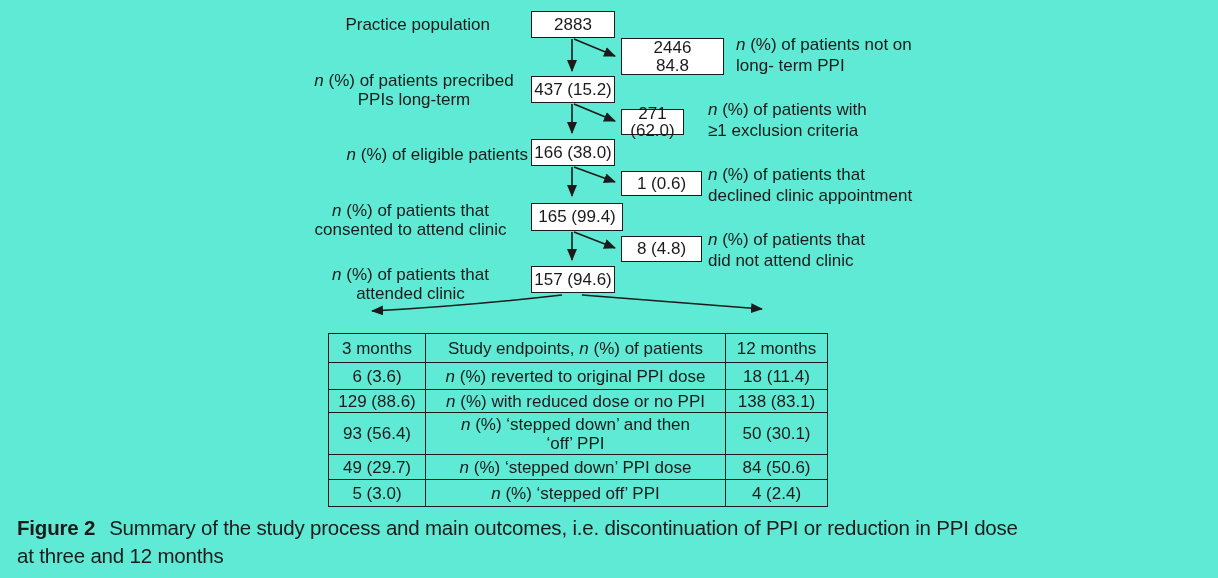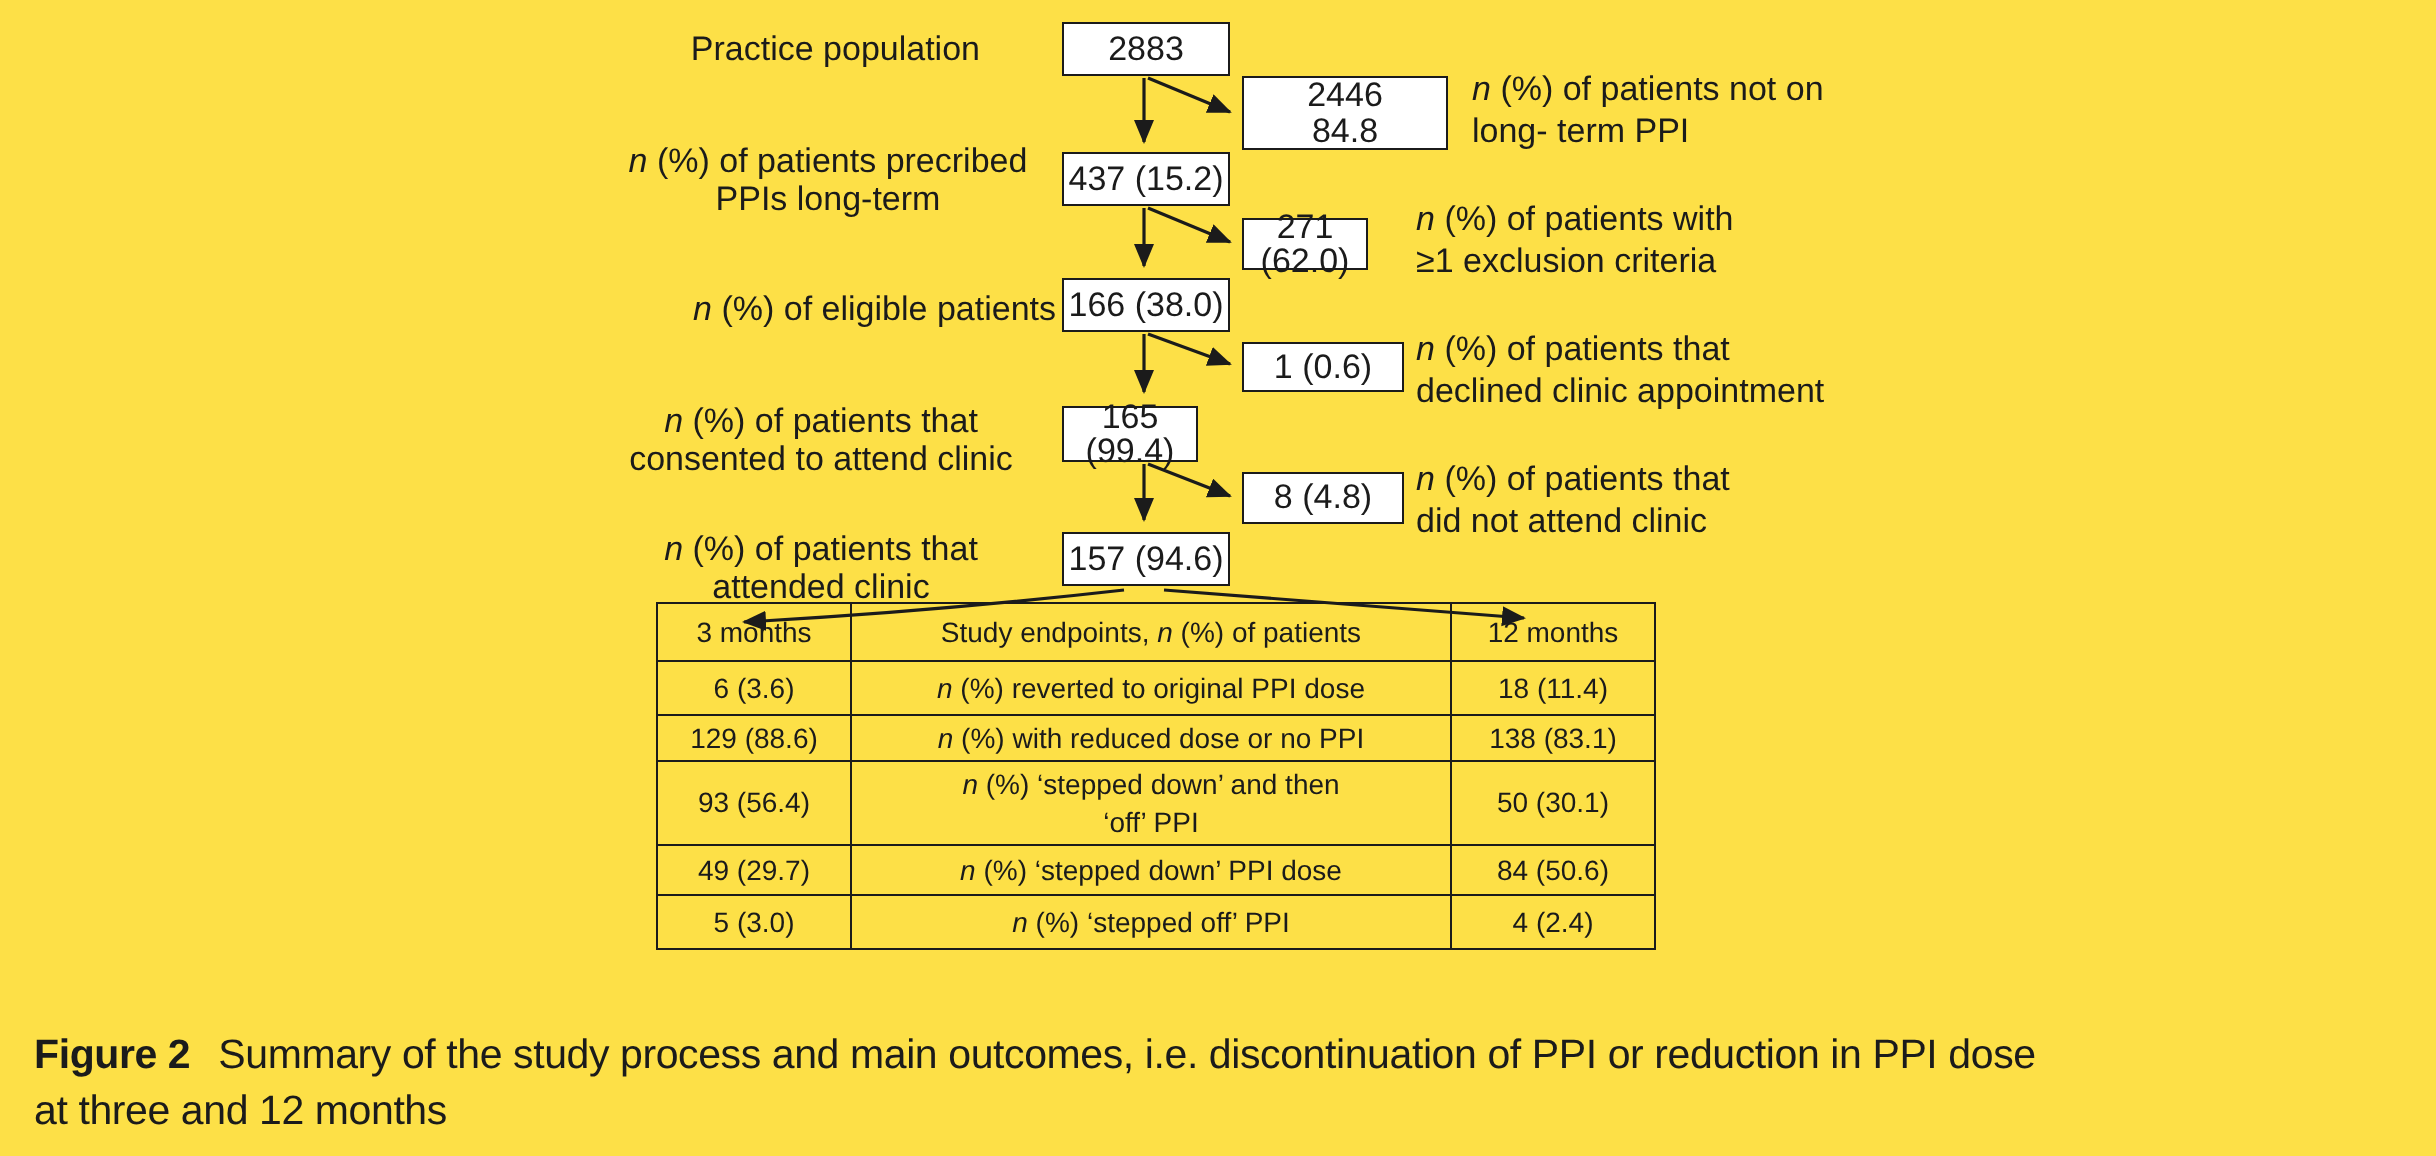--- a/index.html
+++ b/index.html
@@ -1,32 +1,32 @@
 <!DOCTYPE html>
 <html><head>
 <meta charset="utf-8">
 <style>
   html,body{margin:0;padding:0;background:#ffffff;}
   .canvas{
-    position:relative;width:1218px;height:578px;background:#fde047;
+    position:relative;width:1218px;height:578px;background:#5eead4;
     font-family:"Liberation Sans", sans-serif;color:#1b1b1b;overflow:hidden;
   }
   .arrows{position:absolute;left:0;top:0;width:1218px;height:578px;pointer-events:none;}
   .fbox{
     position:absolute;border:1.7px solid #1b1b1b;background:#ffffff;
     display:flex;flex-direction:column;align-items:center;justify-content:center;
     font-size:17px;line-height:17.5px;text-align:center;box-sizing:border-box;
   }
   .lbl{position:absolute;font-size:17px;line-height:19px;}
   .lbl.left-c{text-align:center;}
   .lbl.left-r{text-align:right;}
   .lbl.right{text-align:left;line-height:20.5px;}
   table.outcomes{
-    position:absolute;left:328px;top:301px;border-collapse:collapse;
-    font-size:14px;table-layout:fixed;
+    position:absolute;left:328px;top:333px;border-collapse:collapse;
+    font-size:17px;table-layout:fixed;
   }
   table.outcomes td,table.outcomes th{
     border:1.7px solid #1b1b1b;text-align:center;vertical-align:middle;
     padding:1px 3px;font-weight:normal;line-height:19px;box-sizing:border-box;
   }
   .col-3m{width:97px;}
   .col-ep{width:300px;}
   .col-12m{width:102px;}
   .row-h{height:29px;}
   .row-1{height:27px;}
@@ -84,21 +84,21 @@
 
   <div class="fbox" style="left:531px;top:11px;width:84px;height:27px;">
       <span>2883</span>
     </div>
   <div class="fbox" style="left:531px;top:76px;width:84px;height:27px;">
       <span>437 (15.2)</span>
     </div>
   <div class="fbox" style="left:531px;top:139px;width:84px;height:27px;">
       <span>166 (38.0)</span>
     </div>
-  <div class="fbox" style="left:531px;top:203px;width:68px;height:28px;">
+  <div class="fbox" style="left:531px;top:203px;width:92px;height:28px;">
       <span>165 (99.4)</span>
     </div>
   <div class="fbox" style="left:531px;top:266px;width:84px;height:27px;">
       <span>157 (94.6)</span>
     </div>
 
   <div class="fbox" style="left:621px;top:38px;width:103px;height:37px;">
     <span style="display:block">2446</span>
     <span style="display:block">84.8</span>
   </div>

